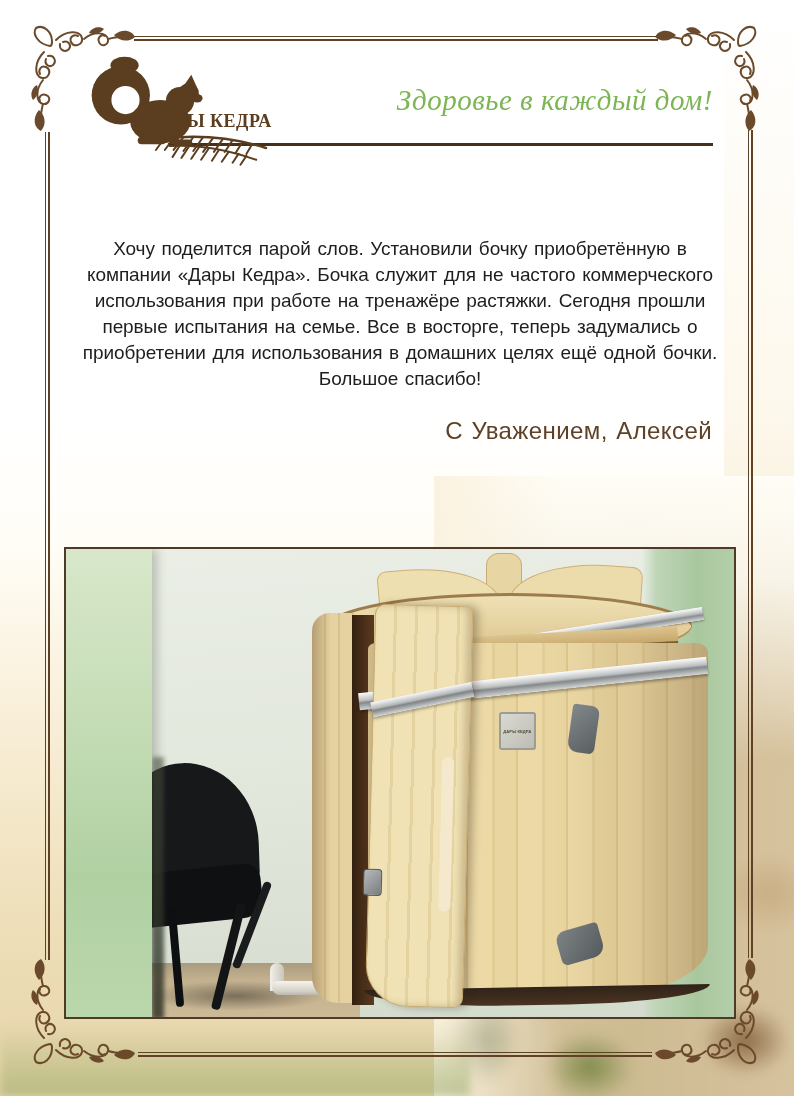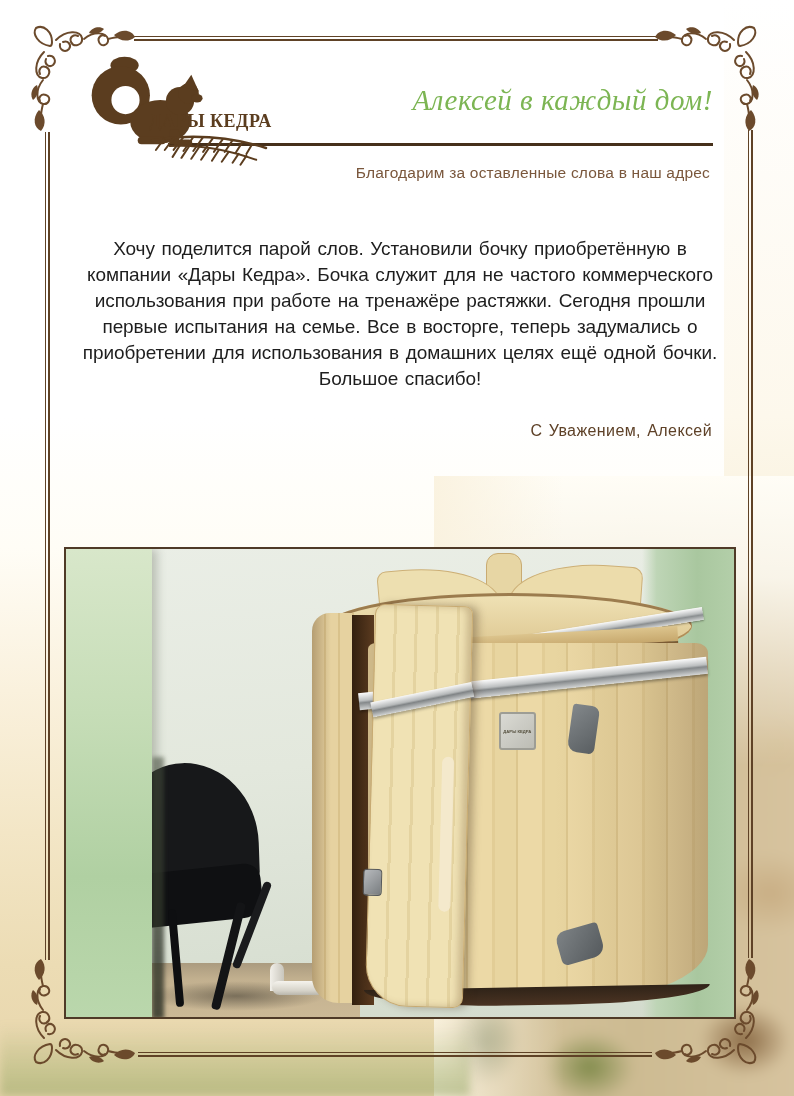--- a/index.html
+++ b/index.html
@@ -61,21 +61,21 @@
   .tagline { position:absolute; top:84px; right:81px; z-index:6;
     font-family:"Liberation Serif", serif; font-style:italic; font-size:29px; color:#7cb553; letter-spacing:.5px; }
   .subtitle { position:absolute; top:164px; right:84px; z-index:6;
     font-size:15.5px; color:#7a573c; letter-spacing:.2px; }
 
   
   .letter { position:absolute; left:82px; top:236px; width:636px; z-index:6;
     text-align:center; font-size:19px; line-height:26px; color:#1e1e1e; letter-spacing:-.1px; word-spacing:1.5px; }
   .letter .greeting { margin-bottom:26px; }
   .letter .signature { margin-top:26px; text-align:right; padding-right:6px;
-    color:#5e4127; font-size:16px; letter-spacing:.4px; }
+    color:#5e4127; font-size:24px; letter-spacing:.4px; }
 
   
   .photo { position:absolute; left:64px; top:547px; width:672px; height:472px; z-index:6;
     border:2px solid #4f3a27; overflow:hidden; background:#e7eae1; }
   .ph-wall { position:absolute; inset:0; z-index:1;
     background:linear-gradient(175deg,#eaeee6 0%,#e3e8dd 45%,#d9e0d3 80%,#d3dbcd 100%); }
   .ph-right-green { position:absolute; right:0; top:0; width:92px; height:100%; z-index:2;
     background:linear-gradient(90deg,rgba(190,214,184,0) 0%,#bed5b6 16%,#a9c79f 60%,#b3cfa9 100%); }
   .ph-floor { position:absolute; left:84px; bottom:0; width:210px; height:54px; z-index:3;
     background:linear-gradient(180deg,#aa9b7f 0%,#c2b08f 30%,#ccb996 100%); }
@@ -223,22 +223,21 @@
   <div class="brand-name">ДАРЫ КЕДРА</div>
   <svg class="branch" viewBox="0 0 120 36">
     <g fill="none" stroke="currentColor" stroke-linecap="round">
       <path d="M2,10 C40,4 80,6 118,18" stroke-width="2.5"></path>
       <path d="M14,9 l-8,11 M24,8 l-9,12 M34,7 l-10,13 M44,7 l-10,14 M54,7 l-10,14 M64,8 l-10,14 M74,9 l-9,13 M84,10 l-8,12 M94,12 l-7,11 M104,14 l-6,10" stroke-width="2"></path>
       <path d="M20,16 C50,14 80,20 108,30" stroke-width="2"></path>
       <path d="M30,16 l-7,11 M40,16 l-8,12 M50,17 l-8,12 M60,18 l-8,12 M70,20 l-7,11 M80,22 l-7,10 M90,24 l-6,9 M98,26 l-6,9" stroke-width="2"></path>
     </g>
   </svg>
   <div class="header-rule"></div>
-  <div class="tagline">Алексей в каждый дом!</div>
-  <div class="subtitle">Благодарим за оставленные слова в наш адрес</div>
+  <div class="tagline">Здоровье в каждый дом!</div>
 
   <div class="letter">
     <div class="body-text">Хочу поделится парой слов. Установили бочку приобретённую в компании «Дары Кедра». Бочка служит для не частого коммерческого использования при работе на тренажёре растяжки. Сегодня прошли первые испытания на семье. Все в восторге, теперь задумались о приобретении для использования в домашних целях ещё одной бочки.</div>
     <div class="closing">Большое спасибо!</div>
     <div class="signature">С Уважением, Алексей</div>
   </div>
 
   <div class="photo">
     <div class="ph-wall"></div>
     <div class="ph-right-green"></div>

